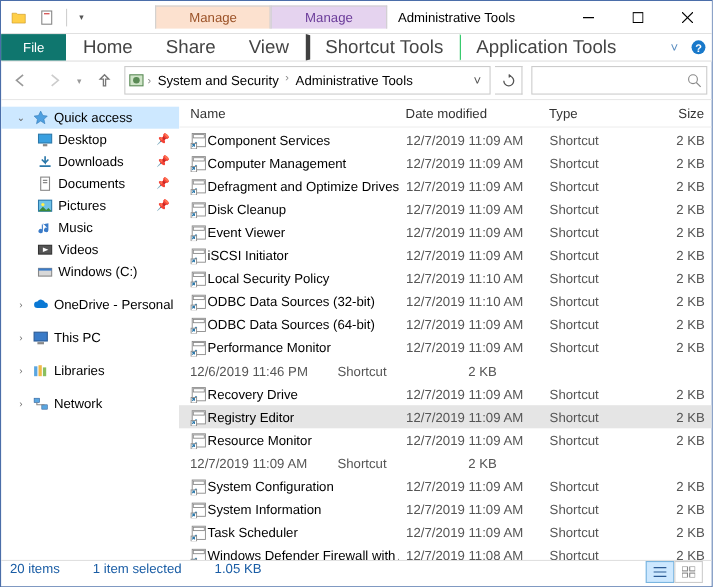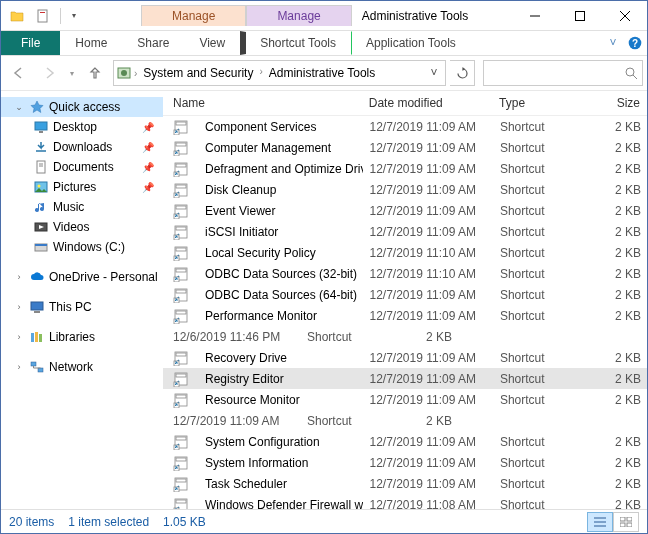--- a/index.html
+++ b/index.html
@@ -10,21 +10,21 @@
 .qat-sep{width:1px;height:16px;background:#d0d0d0;margin:0 3px}
 .context-tabs{display:flex;align-items:center;margin-left:55px}
 .context-tab{padding:3px 30px;font-size:12px;border:1px solid #d0d0d0;border-bottom:none;margin-right:0}
 .context-tab.orange{background:#fce1cf;color:#9b5227}
 .context-tab.purple{background:#e5d3ef;color:#6b3c9a}
 .title-text{flex:1;display:flex;align-items:center;padding-left:10px;font-size:12px}
 .winbtns{display:flex}
 .winbtn{width:45px;height:29px;display:flex;align-items:center;justify-content:center}
 .tabsrow{height:24px;display:flex;align-items:stretch;background:#fff;border-bottom:1px solid #e0e0e0}
 .filetab{background:#0f766e;color:#fff;padding:0 20px;display:flex;align-items:center;font-size:12px}
-.tab{padding:0 14px;display:flex;align-items:center;font-size:12px;color:#444;border:1px solid transparent}
+.tab{padding:0 14px;display:flex;align-items:center;font-size:17px;color:#444;border:1px solid transparent}
 .tabsrow .spacer{flex:1}
 .tabsrow .updown{width:20px;display:flex;align-items:center;justify-content:center;color:#5b8ec1}
 .help{width:24px;display:flex;align-items:center;justify-content:center;color:#1979ca}
 .navrow{height:34px;display:flex;align-items:center;padding:0 4px;gap:2px;border-bottom:1px solid #e8e8e8}
 .navbtn{width:28px;height:26px;display:flex;align-items:center;justify-content:center;color:#888}
 .addr{flex:1;height:24px;border:1px solid #ccc;display:flex;align-items:center;padding:0 2px;overflow:hidden;margin:0 2px}
 .crumbs{display:flex;align-items:flex-start;overflow:hidden;white-space:nowrap;flex:1}
 .crumb{padding:0 4px}
 .crumb-sep{color:#888;font-size:10px;padding:0 2px}
 .addr .drop{width:18px;text-align:center;color:#555}
@@ -49,25 +49,25 @@
 .col.type{width:78px}
 .col.size{width:55px;justify-content:flex-end}
 .col .sortind{margin-left:6px;color:#888;font-size:9px}
 .rows{flex:1;overflow:auto}
 .rows::-webkit-scrollbar{width:17px;height:17px}
 .rows::-webkit-scrollbar-track{background:#f0f0f0}
 .rows::-webkit-scrollbar-thumb{background:#c2c2c2;border:1px solid #f0f0f0}
 .row{display:flex;height:21px;align-items:center;padding-left:4px}
 .row.selected{background:#e5e5e5}
 .cell{padding:0 6px;white-space:nowrap;overflow:hidden;text-overflow:ellipsis;font-size:12px}
-.cell.name{width:190px;display:flex;align-items:center;gap:16px}
+.cell.name{width:190px;display:flex;align-items:center;gap:0}
 .cell.date{width:122px;color:#555}
 .cell.type{width:78px;color:#555}
 .cell.size{width:55px;text-align:right;color:#555}
-.status{height:23px;border-top:1px solid #e0e0e0;display:flex;align-items:center;padding:0 8px;font-size:12px;color:#1a5da5;gap:14px}
+.status{height:23px;border-top:1px solid #e0e0e0;display:flex;padding:0 8px;font-size:12px;color:#1a5da5;gap:30px}
 .status .right{margin-left:auto;display:flex;gap:0}
 .viewbtn{width:24px;height:18px;border:1px solid #ccc;display:flex;align-items:center;justify-content:center;background:#fff}
 .viewbtn.active{background:#cde8ff;border-color:#7ab5e0}
 svg{display:block}
 .folder-ic{fill:#ffcf48;stroke:#c49018;stroke-width:0.5}
 .shortcut-ic rect{fill:#fff;stroke:#888;stroke-width:0.8}
 </style>
 </head>
 <body>
 
@@ -112,21 +112,21 @@
           </svg>
         </div>
     </div>
   </div>
 
   <div class="tabsrow">
     <div class="filetab">File</div>
     <div class="tab">Home</div>
     <div class="tab">Share</div>
     <div class="tab">View</div>
-    <div class="tab" style="border-left:6px solid #404040">Shortcut Tools</div>
+    <div class="tab" style="border-left:4px solid #404040">Shortcut Tools</div>
     <div class="tab" style="border-left:1px solid #22c55e">Application Tools</div>
     <div class="spacer"></div>
     <div class="updown">˅</div>
     <div class="help">
       <svg width="14" height="14">
           <circle cx="7" cy="7" r="6.3" fill="#1979ca"></circle>
           <text x="7" y="11" text-anchor="middle" fill="#fff" font-size="10" font-weight="bold">?</text>
         </svg>
     </div>
   </div>

